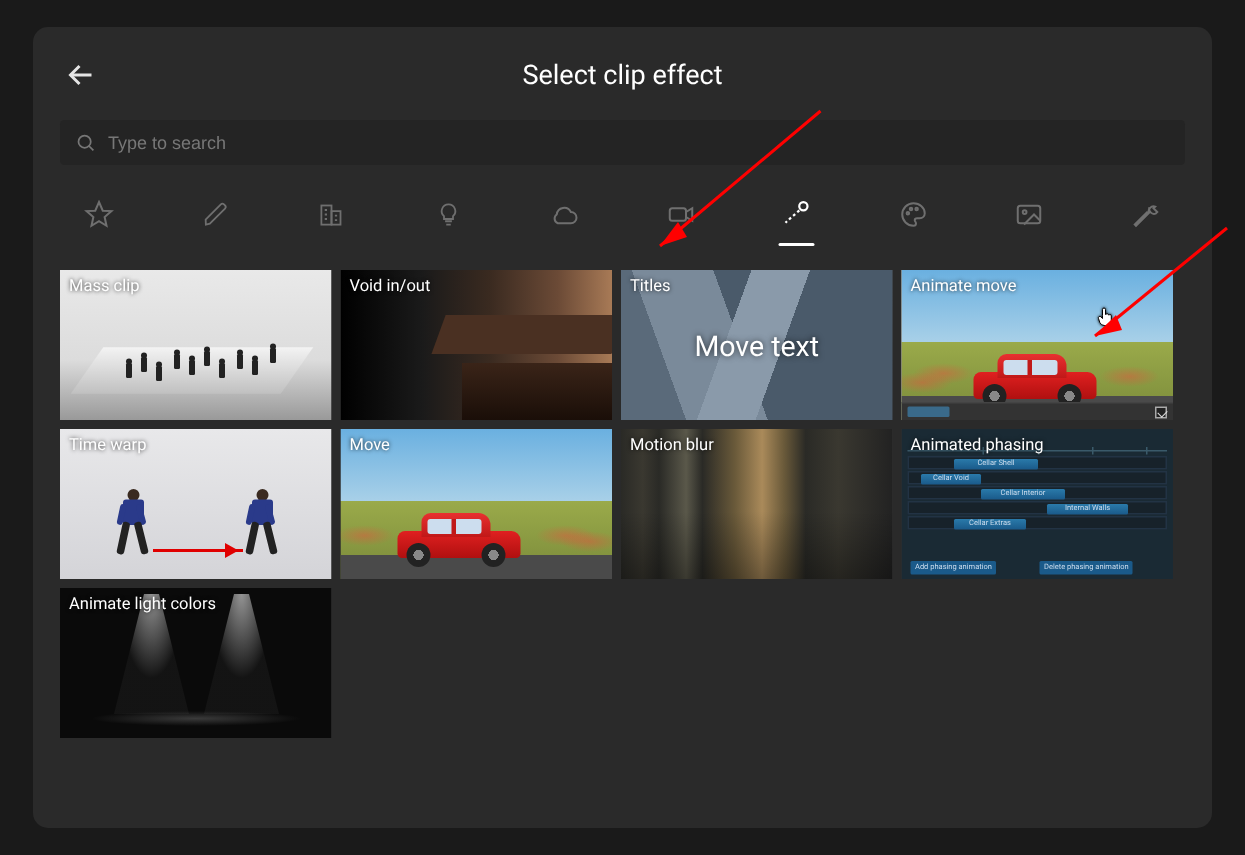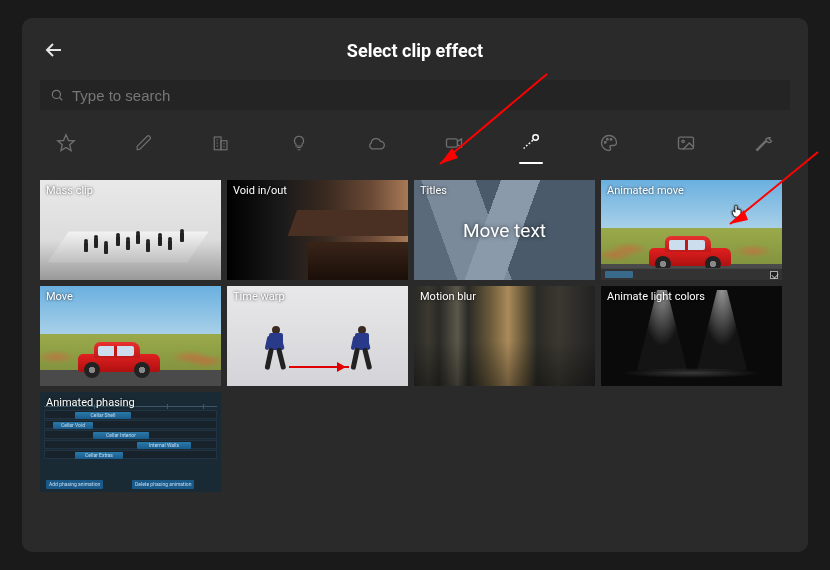--- a/index.html
+++ b/index.html
@@ -27,40 +27,40 @@
     width: 28px; height: 28px;
     display: flex; align-items: center; justify-content: center;
     cursor: pointer;
     color: #e5e5e5;
   }
   .title {
     flex: 1;
     text-align: center;
     font-size: 18px;
     color: #fff;
-    font-weight: 700;
+    font-weight: 400;
     margin-right: 28px;
   }
   .searchbar {
     background: #242424;
     border-radius: 3px;
     height: 30px;
     display: flex;
     align-items: center;
     padding: 0 10px;
     margin-bottom: 10px;
   }
   .searchbar svg { color: #777; }
   .searchbar input {
     flex: 1;
     background: transparent;
     border: none;
     outline: none;
     color: #ccc;
-    font-size: 15px;
+    font-size: 12px;
     margin-left: 8px;
   }
   .searchbar input::placeholder { color: #777; }
   .category-bar {
     display: flex;
     justify-content: space-between;
     padding: 6px 6px 6px 6px;
     margin-bottom: 14px;
   }
   .cat-btn {
@@ -367,21 +367,44 @@
             <div class="w w2"></div>
           </div>
         <div class="uibar">
             <div class="bx"></div>
             <div class="chk"></div>
           </div>
         <svg class="cursor-hand" style="left:128px;top:22px" viewBox="0 0 24 24">
             <path fill="#fff" stroke="#000" stroke-width="1" d="M9 11V5a1.5 1.5 0 0 1 3 0v5l1-.5a1.3 1.3 0 0 1 2 1l1-.3a1.3 1.3 0 0 1 1.8 1.2V16a5 5 0 0 1-5 5h-2a5 5 0 0 1-4.5-3L5 14a1.5 1.5 0 0 1 2.3-1.8L9 14z"></path>
           </svg>
       </div>
-      <div class="card-label">Animated move</div>
+      <div class="card-label">Animate move</div>
+    </div>
+
+    <div class="card">
+      <div class="thumb tm-warp">
+        <div class="walker" style="left:38px">
+            <div class="head"></div>
+            <div class="torso"></div>
+            <div class="arm a1"></div>
+            <div class="arm a2"></div>
+            <div class="leg l1"></div>
+            <div class="leg l2"></div>
+          </div>
+        <div class="walker" style="left:124px">
+            <div class="head"></div>
+            <div class="torso"></div>
+            <div class="arm a1"></div>
+            <div class="arm a2"></div>
+            <div class="leg l1"></div>
+            <div class="leg l2"></div>
+          </div>
+        <div class="arrow"></div>
+      </div>
+      <div class="card-label">Time warp</div>
     </div>
 
     <div class="card tm-car">
       <div class="thumb">
         <div class="sky"></div>
           <div class="ground"></div>
           <div class="road"></div>
         <div class="trail" style="left:-4px;bottom:22px"></div>
         <div class="trail" style="left:130px;bottom:22px"></div>
         <div class="trail" style="left:146px;bottom:18px"></div>
@@ -390,54 +413,22 @@
             <div class="b2"></div>
             <div class="win"></div>
             <div class="w w1"></div>
             <div class="w w2"></div>
           </div>
       </div>
       <div class="card-label">Move</div>
     </div>
 
     <div class="card">
-      <div class="thumb tm-warp">
-        <div class="walker" style="left:38px">
-            <div class="head"></div>
-            <div class="torso"></div>
-            <div class="arm a1"></div>
-            <div class="arm a2"></div>
-            <div class="leg l1"></div>
-            <div class="leg l2"></div>
-          </div>
-        <div class="walker" style="left:124px">
-            <div class="head"></div>
-            <div class="torso"></div>
-            <div class="arm a1"></div>
-            <div class="arm a2"></div>
-            <div class="leg l1"></div>
-            <div class="leg l2"></div>
-          </div>
-        <div class="arrow"></div>
-      </div>
-      <div class="card-label">Time warp</div>
-    </div>
-
-    <div class="card">
       <div class="thumb tm-blur"></div>
       <div class="card-label">Motion blur</div>
-    </div>
-
-    <div class="card">
-      <div class="thumb tm-lights">
-        <div class="cone c1"></div>
-          <div class="cone c2"></div>
-          <div class="floor"></div>
-      </div>
-      <div class="card-label">Animate light colors</div>
     </div>
 
     <div class="card">
       <div class="thumb tm-phase">
         <div class="hdr"></div>
         <div class="tick" style="left:30%"></div>
           <div class="tick" style="left:50%"></div>
         <div class="tick" style="left:70%"></div>
           <div class="tick" style="left:90%"></div>
         <div class="row" style="top:18px">
@@ -454,20 +445,29 @@
           </div>
         <div class="row" style="top:58px">
             <div class="bar" style="left:30px;width:48px">Cellar Extras</div>
           </div>
         <div class="btn" style="left:6px">Add phasing animation</div>
         <div class="btn" style="left:92px">Delete phasing animation</div>
       </div>
       <div class="card-label">Animated phasing</div>
     </div>
 
+    <div class="card">
+      <div class="thumb tm-lights">
+        <div class="cone c1"></div>
+          <div class="cone c2"></div>
+          <div class="floor"></div>
+      </div>
+      <div class="card-label">Animate light colors</div>
+    </div>
+
   </div>
 
   <svg class="anno-arrow" style="left:400px;top:50px" width="130" height="110">
     <line x1="125" y1="6" x2="18" y2="96"></line>
     <polygon class="head" points="18,96 30,80 36,90"></polygon>
   </svg>
   <svg class="anno-arrow" style="left:692px;top:128px" width="110" height="90">
     <line x1="104" y1="6" x2="16" y2="78"></line>
     <polygon class="head" points="16,78 30,64 34,74"></polygon>
   </svg>

